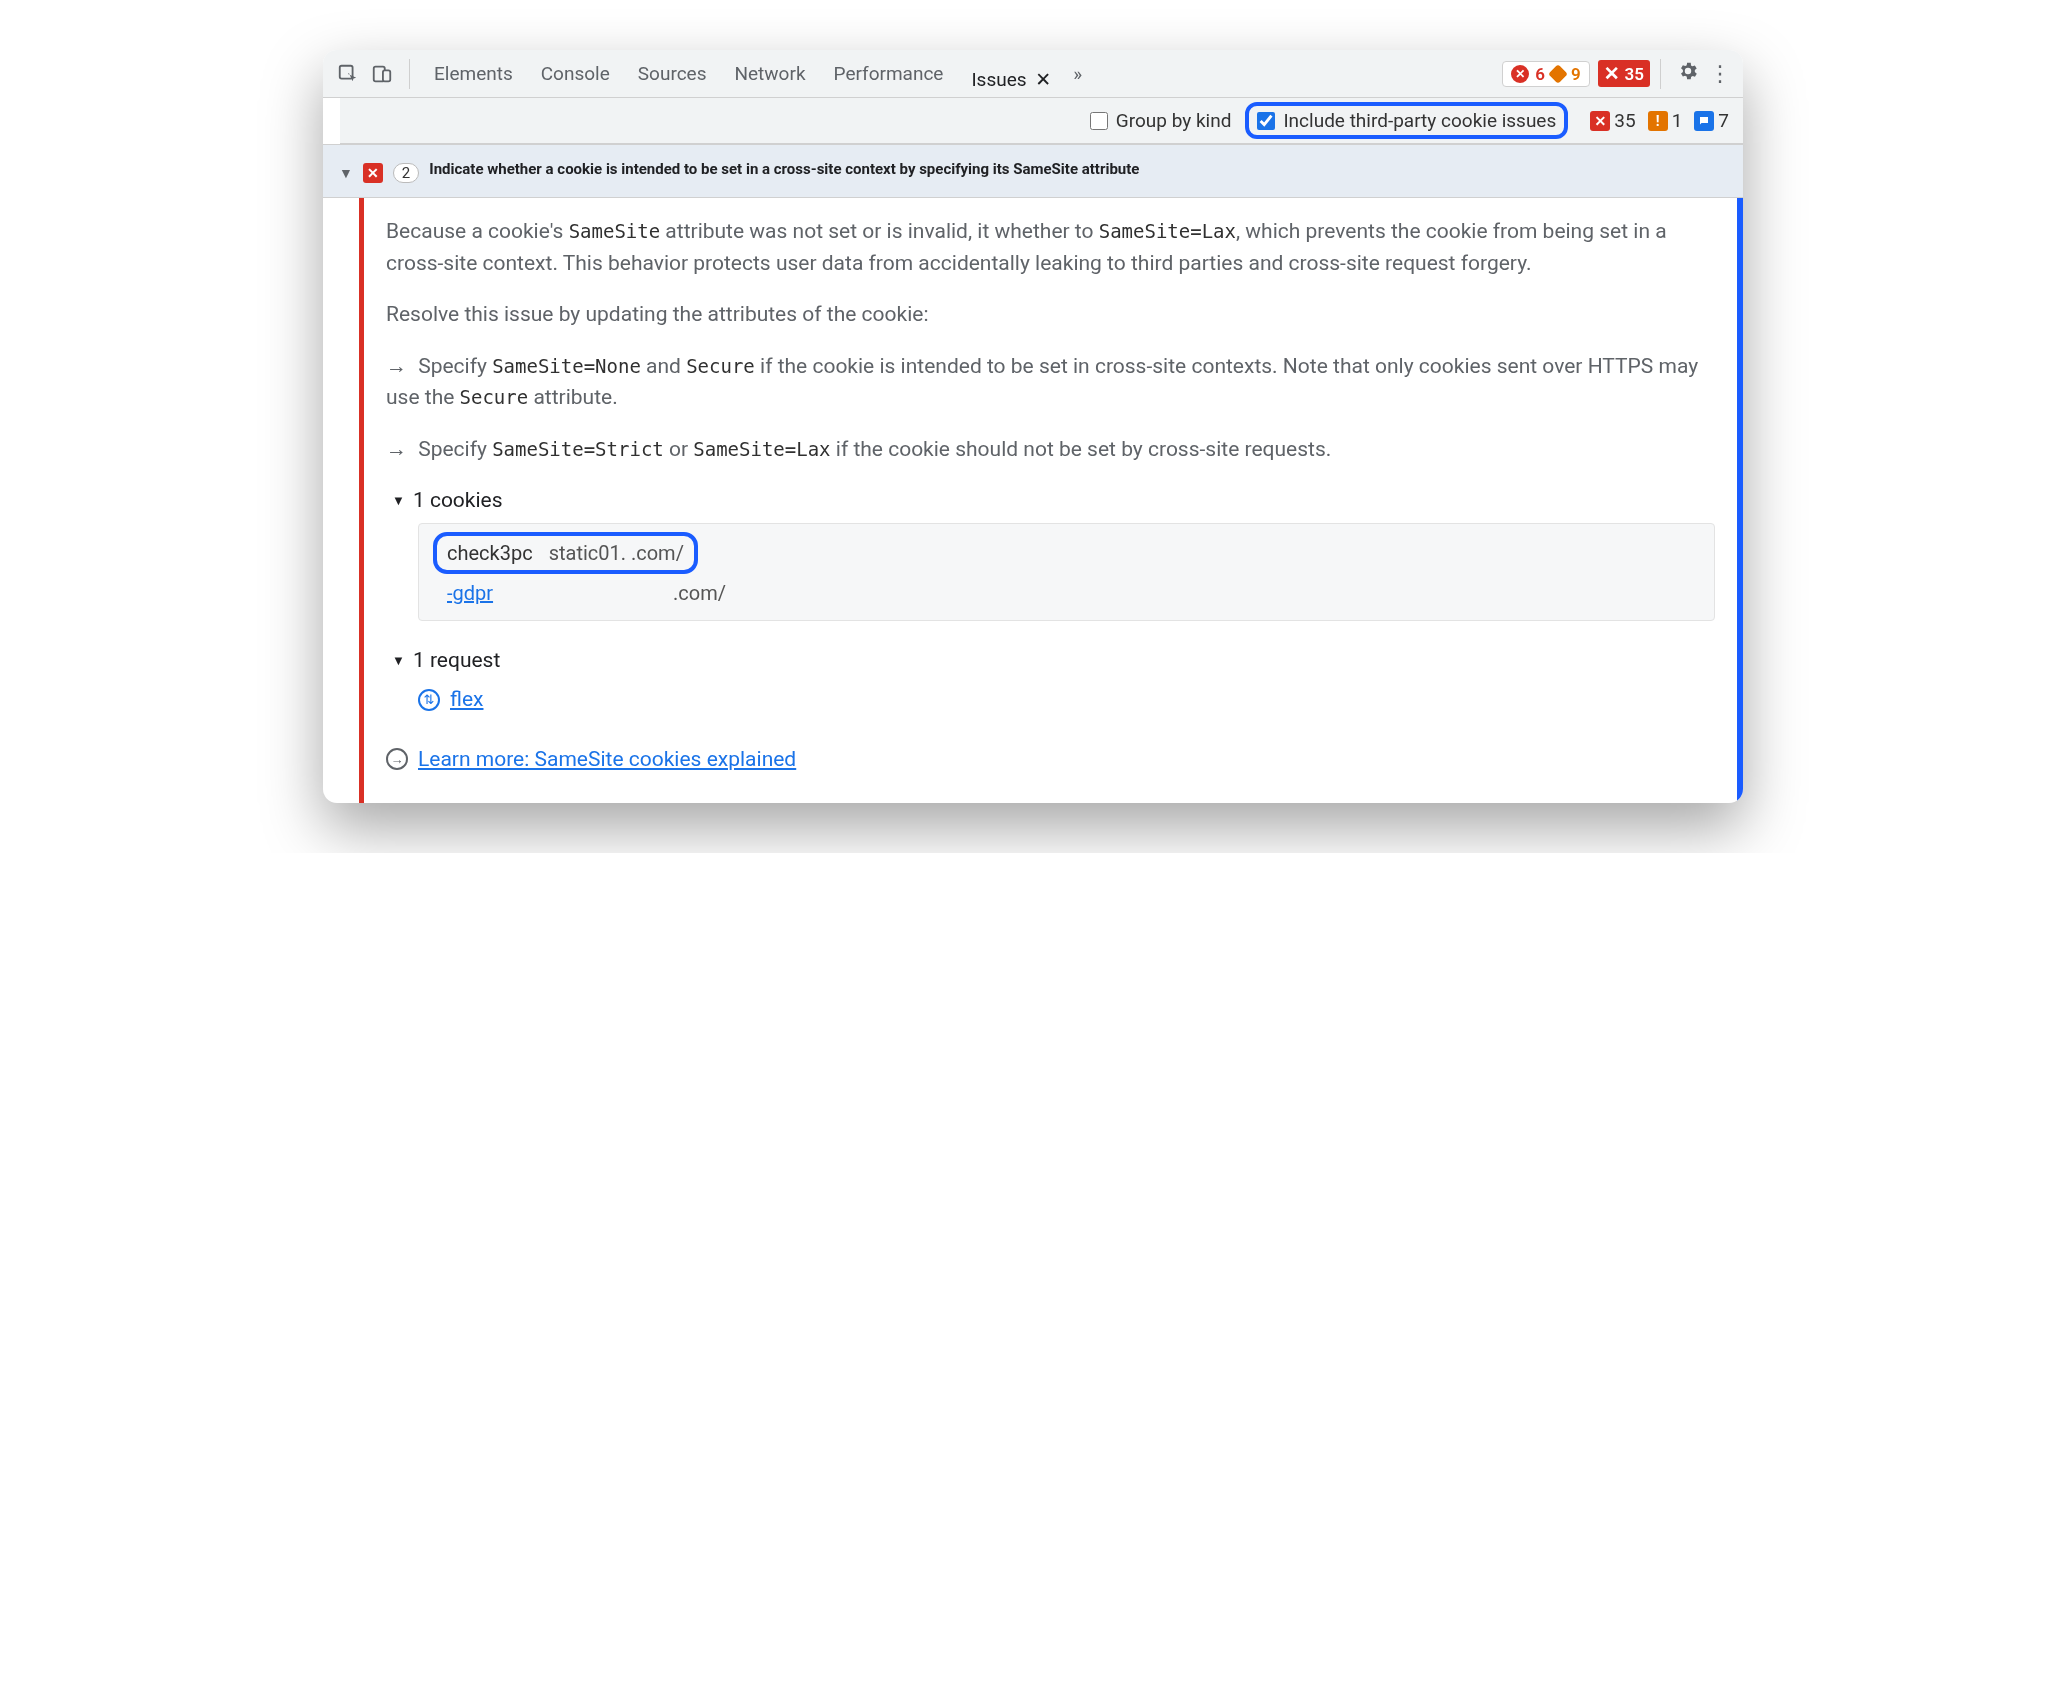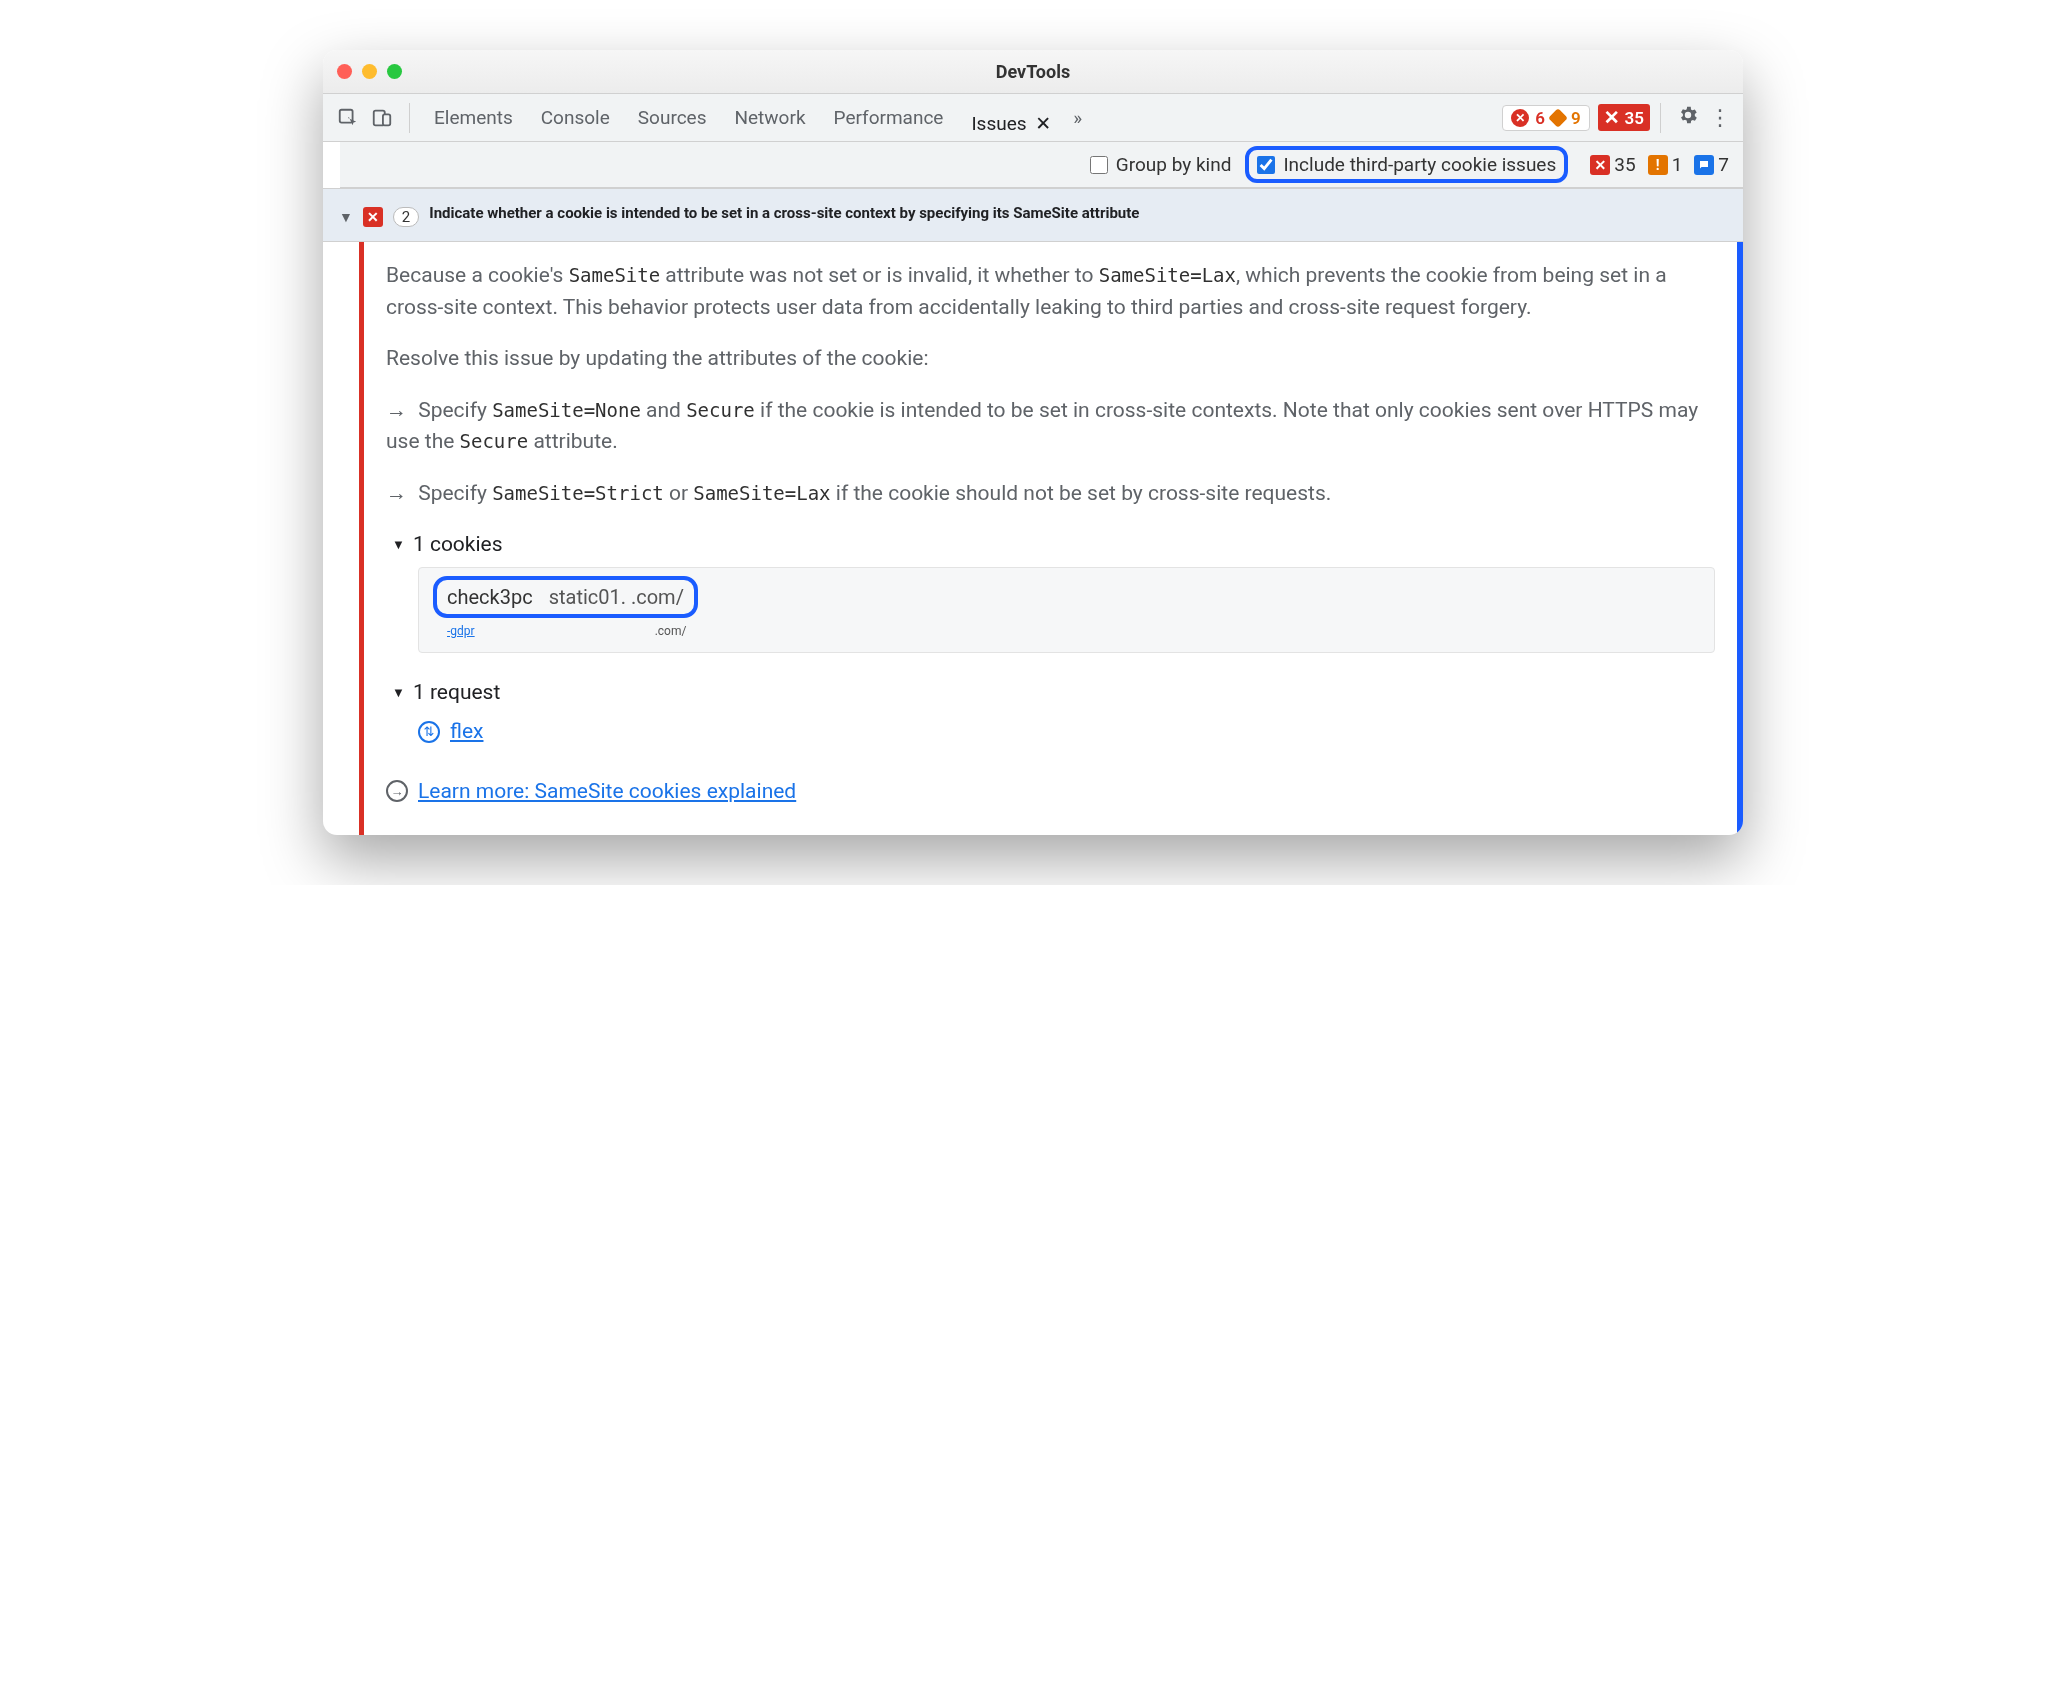--- a/index.html
+++ b/index.html
@@ -88,21 +88,21 @@
   }
   .issue-body p{margin:0 0 20px 0;}
   code{font-family:Menlo,Consolas,monospace;font-size:19px;color:#303030;}
   .arrow{color:#5f6368;margin-right:6px;}
   .sec-title{letter-spacing:1px;font-size:15px;color:#5f6368;margin:32px 0 12px 0;}
   .sub{margin-left:6px;}
   .sub-h{display:flex;align-items:center;gap:8px;margin:6px 0;color:#202124;}
   .cookies-box{background:#f6f7f8;border:1px solid #e3e3e3;border-radius:4px;padding:8px 14px;margin:6px 0 4px 26px;}
   .tbl-head{display:flex;gap:110px;font-size:19px;color:#333;margin-bottom:4px;}
   .hl-row{border:4px solid #1a5cff;border-radius:14px;display:inline-flex;align-items:center;gap:16px;padding:2px 10px;font-size:20px;color:#333;}
-  .row2{display:flex;gap:180px;padding:4px 14px;font-size:12px;}
+  .row2{display:flex;gap:180px;padding:4px 14px;font-size:20px;}
   .link{color:#1a73e8;text-decoration:underline;cursor:pointer;}
   .flex-row{display:flex;align-items:center;gap:10px;margin:8px 0 0 26px;}
   .circ-arrow{width:22px;height:22px;border:2px solid #1a73e8;border-radius:50%;display:inline-flex;align-items:center;justify-content:center;color:#1a73e8;font-size:13px;}
   .learn{display:flex;align-items:center;gap:10px;margin-top:28px;}
   .circ-go{width:22px;height:22px;border:2px solid #5f6368;border-radius:50%;display:inline-flex;align-items:center;justify-content:center;color:#5f6368;font-size:13px;}
   .badge-sq{width:20px;height:20px;display:inline-flex;align-items:center;justify-content:center;border-radius:3px;color:#fff;font-weight:700;font-size:14px;}
   .sq-red{background:#d93025;}
   .sq-or{background:#e37400;}
   .sq-bl{background:#1a73e8;}
   .right-badges{display:flex;align-items:center;gap:4px;}
@@ -110,28 +110,20 @@
   .gear{color:#5f6368;}
   .vdots{color:#5f6368;font-size:22px;padding:0 4px;}
   .blue-side{border-right:6px solid #1a5cff;}
   .select-icon svg, .dock-icon svg { display:block; }
 </style>
 </head>
 <body>
 
 <div class="window">
 
-  <div class="titlebar">
-    <div class="traffic">
-      <span class="tl-red"></span>
-      <span class="tl-yellow"></span>
-      <span class="tl-green"></span>
-    </div>
-    <div class="title">DevTools</div>
-  </div>
 
   <div class="tabstrip">
     <span class="select-icon" style="padding:0 6px;">
       <svg width="22" height="22" viewBox="0 0 24 24" fill="none" stroke="#5f6368" stroke-width="2">
           <rect x="3" y="3" width="14" height="14" rx="2"></rect>
           <path d="M12 12 l9 4 -3 1 -1 3 -4 -9z" fill="#5f6368" stroke="none"></path>
         </svg>
     </span>
     <span class="dock-icon" style="padding:0 6px;">
       <svg width="22" height="22" viewBox="0 0 24 24" fill="none" stroke="#5f6368" stroke-width="2">

